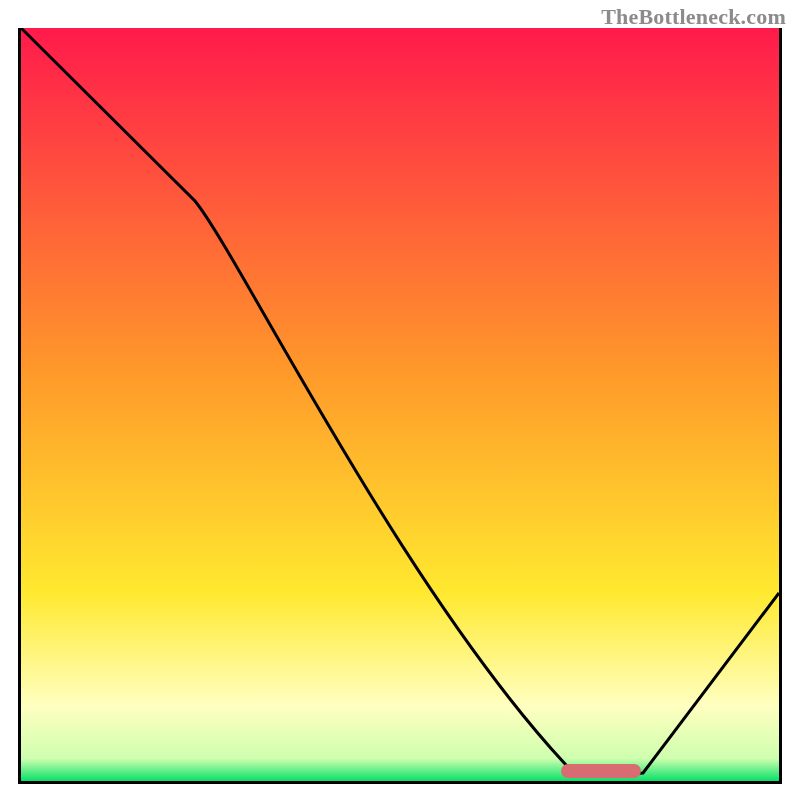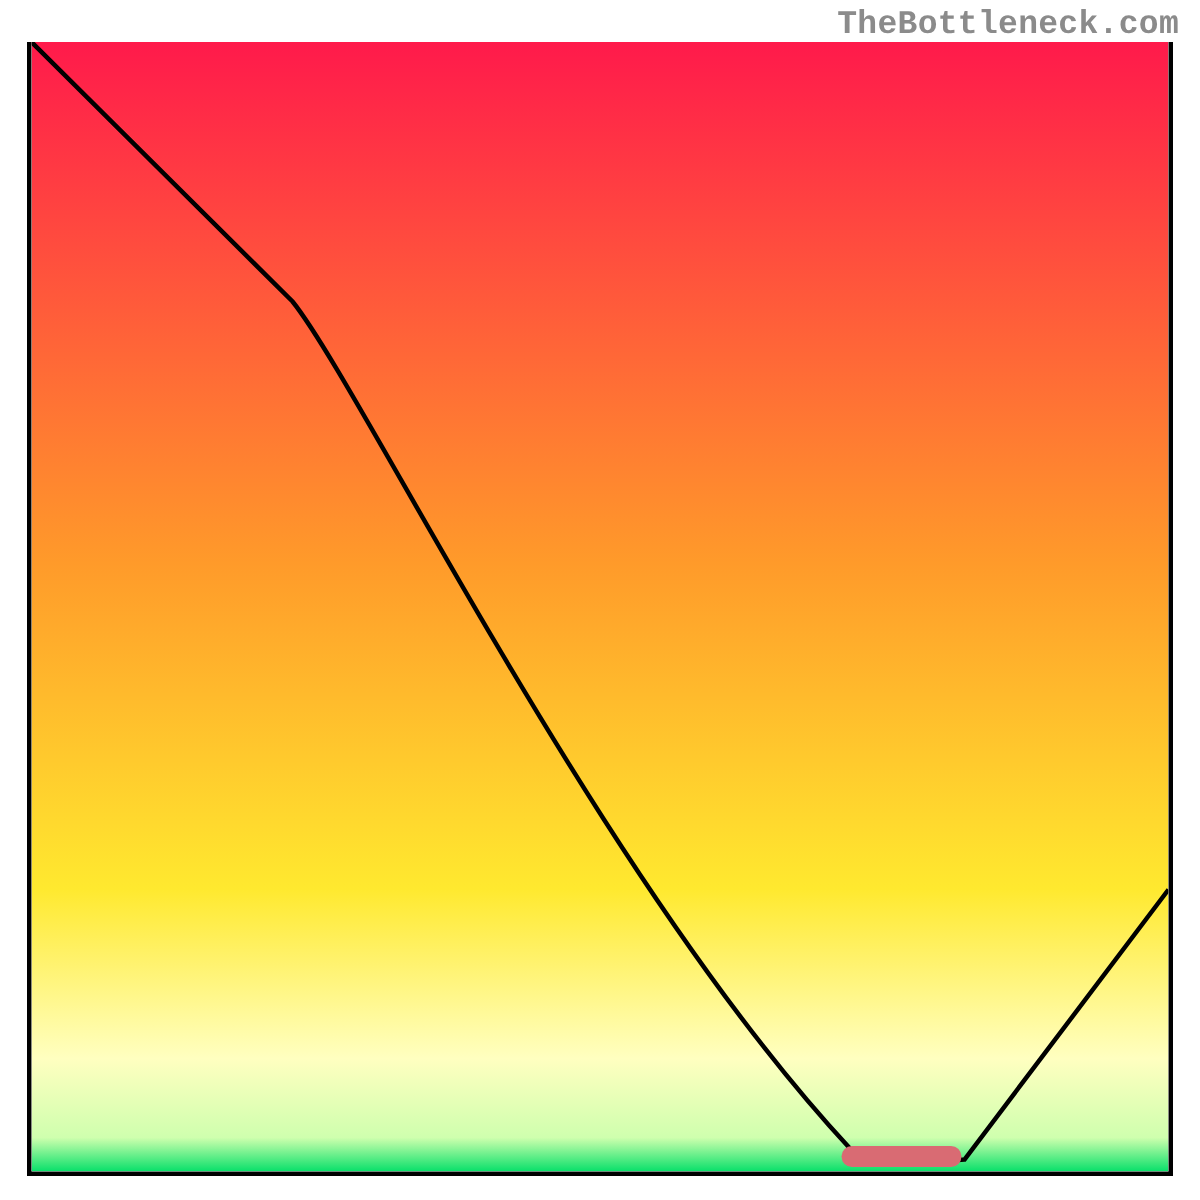--- a/index.html
+++ b/index.html
@@ -40,21 +40,21 @@
   .marker {
     position: absolute;
     height: 14px;
     border-radius: 7px;
     background: #d96b73;
   }
   .watermark {
     position: absolute;
     top: 4px;
     right: 14px;
-    font-family: Liberation Mono, monospace;
+    font-family: Liberation Serif, serif;
     font-size: 22px;
     font-weight: 600;
     color: #8b8b8b;
     letter-spacing: 0.2px;
   }
 </style>
 </head>
 <body>
 
 <div class="chart-frame">

